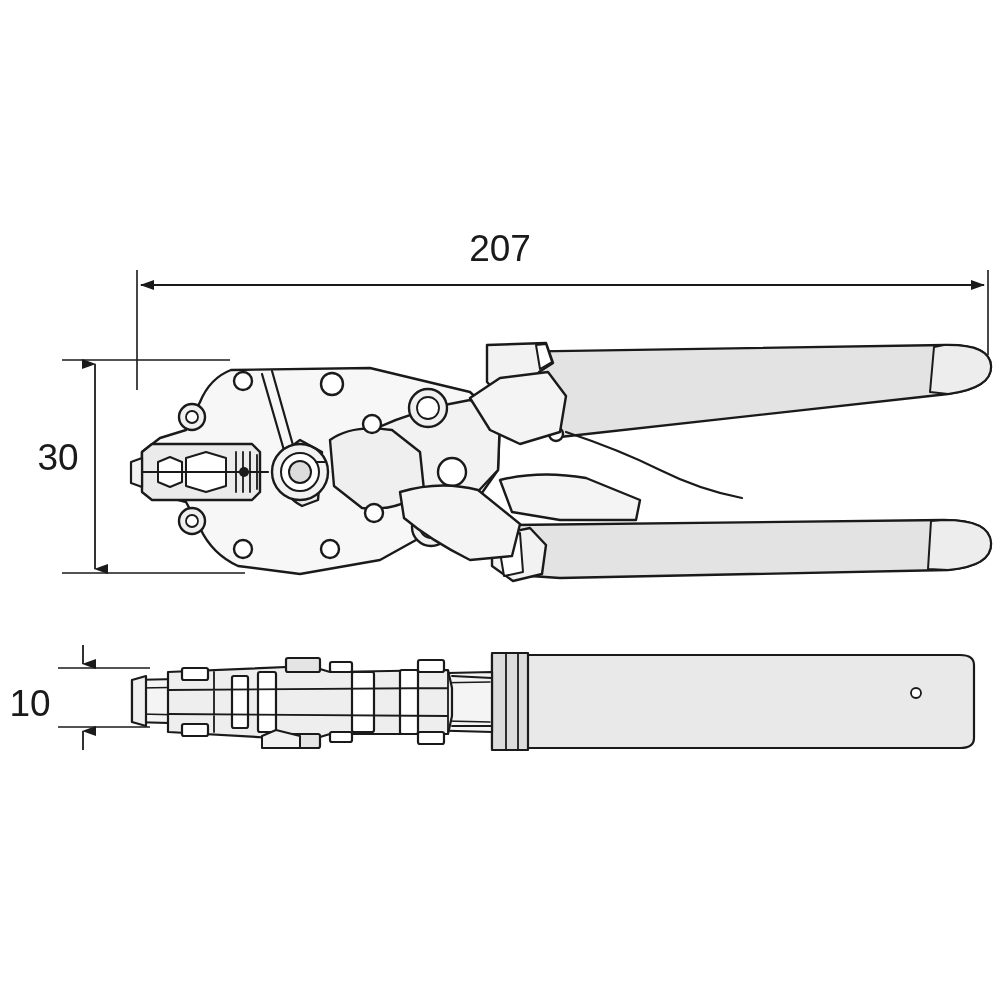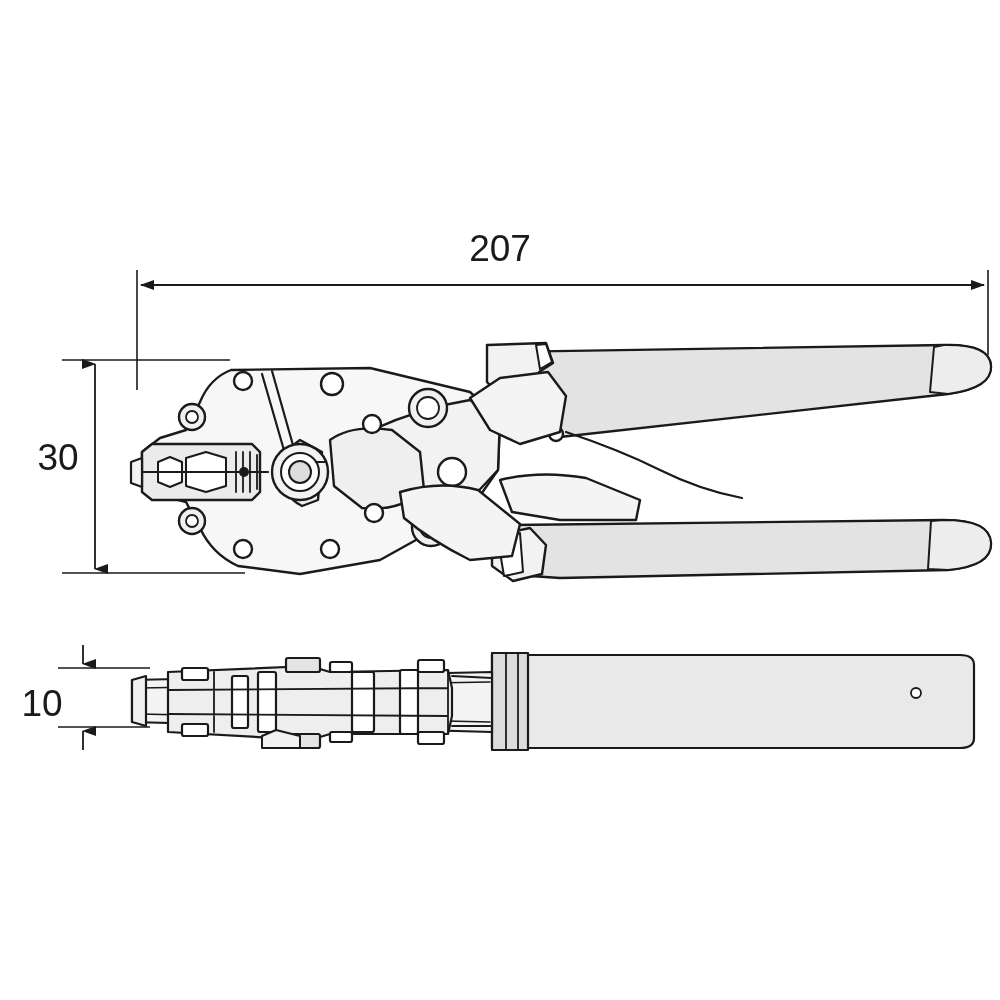--- a/index.html
+++ b/index.html
@@ -13,21 +13,21 @@
   svg#drawing{position:absolute;left:0;top:0;width:1000px;height:1000px;display:block;}
   .dimlabel{
     position:absolute;
     font-family:"Liberation Sans", sans-serif;
     color:#1a1a1a;
     white-space:nowrap;
     user-select:none;
   }
   #label-207{left:500px;top:228px;transform:translateX(-50%);font-size:37px;}
   #label-52{left:58px;top:437px;transform:translateX(-50%);font-size:37px;}
-  #label-10{left:42px;top:683px;transform:translateX(-50%);font-size:37px;text-align:center;}
+  #label-10{left:30px;top:683px;transform:translateX(-50%);font-size:37px;text-align:center;}
 </style>
 </head>
 <body>
 
 <div id="stage">
 
   <svg id="drawing" viewBox="0 0 1000 1000">
     <defs>
       <marker id="arrL" markerWidth="14" markerHeight="10" refX="1" refY="5" orient="auto" markerUnits="userSpaceOnUse">
         <path d="M14,0 L0,5 L14,10 z" fill="#1a1a1a"></path>

